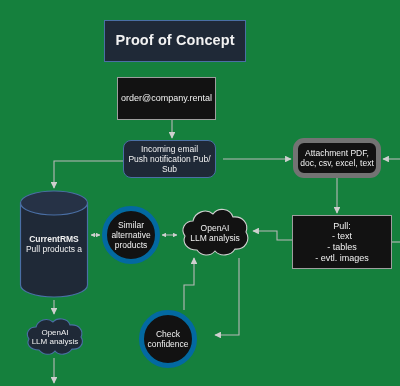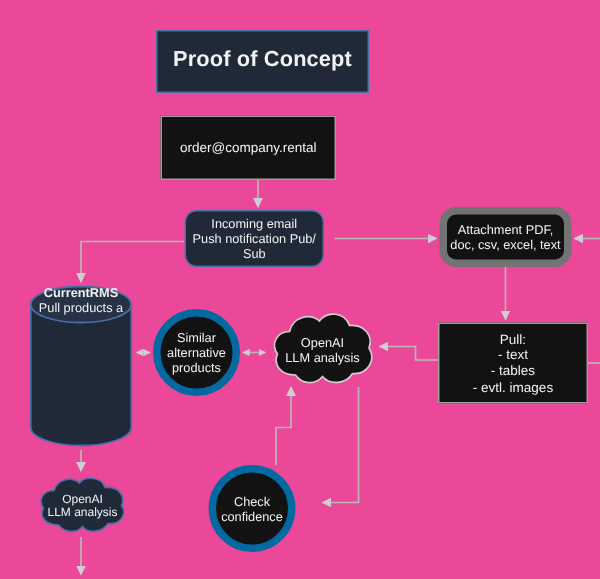--- a/index.html
+++ b/index.html
@@ -4,21 +4,21 @@
 <style>
   html, body {
     margin: 0;
     padding: 0;
     background: #121212;
   }
   #canvas {
     position: relative;
     width: 400px;
     height: 386px;
-    background: #ec4899;
+    background: #15803d;
     overflow: hidden;
     font-family: "Liberation Sans", sans-serif;
   }
   #edges {
     position: absolute;
     left: 0; top: 0;
     width: 400px;
     height: 386px;
     pointer-events: none;
   }
@@ -40,21 +40,21 @@
     background: #1f2937;
     border: 1px solid #4a6fa5;
   }
   #title-box .lbl { font-size: 14.5px; font-weight: bold; letter-spacing: .1px; }
 
   
   .rect-plain {
     background: #121212;
     border: 1px solid #9e9e9e;
   }
-  #email-box { left: 107px; top: 77px; width: 117px; height: 43px; }
+  #email-box { left: 117px; top: 77px; width: 99px; height: 43px; }
   #email-box .lbl { font-size: 9px; }
 
   #pull-box { left: 292px; top: 215px; width: 100px; height: 54px; }
   #pull-box .lbl { font-size: 9px; }
 
   
   .rect-round-dark {
     background: #1f2937;
     border: 1px solid #4a6fa5;
     border-radius: 8px;
@@ -86,21 +86,21 @@
   #cylinder-wrap {
     position: absolute;
     left: 19px; top: 190px; width: 70px; height: 108px;
     z-index: 2;
   }
   #cylinder-wrap svg { position: absolute; left:0; top:0; }
   #cylinder-label {
     position: absolute;
     left: 0; top: 0; width: 70px; height: 108px;
     display: flex; flex-direction: column;
-    align-items: center; 
+    align-items: center; justify-content: center;
     color: #f2f2f2; text-align: center;
   }
   #cylinder-label .l1 { font-size: 8.5px; font-weight: bold; }
   #cylinder-label .l2 { font-size: 8.5px; }
 
   
   .cloud-wrap { position: absolute; z-index: 2; }
   .cloud-wrap svg { position: absolute; left:0; top:0; }
   .cloud-label {
     position: absolute; left: 0; top: 0;

